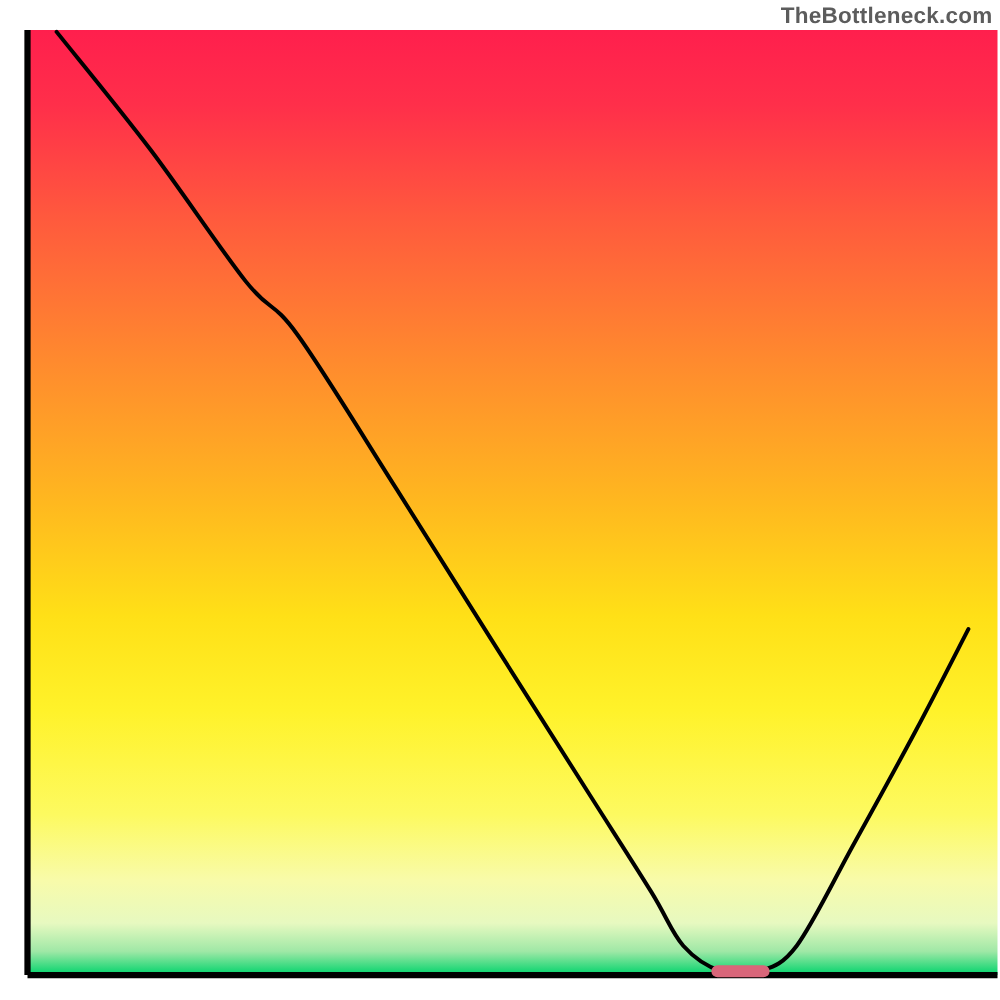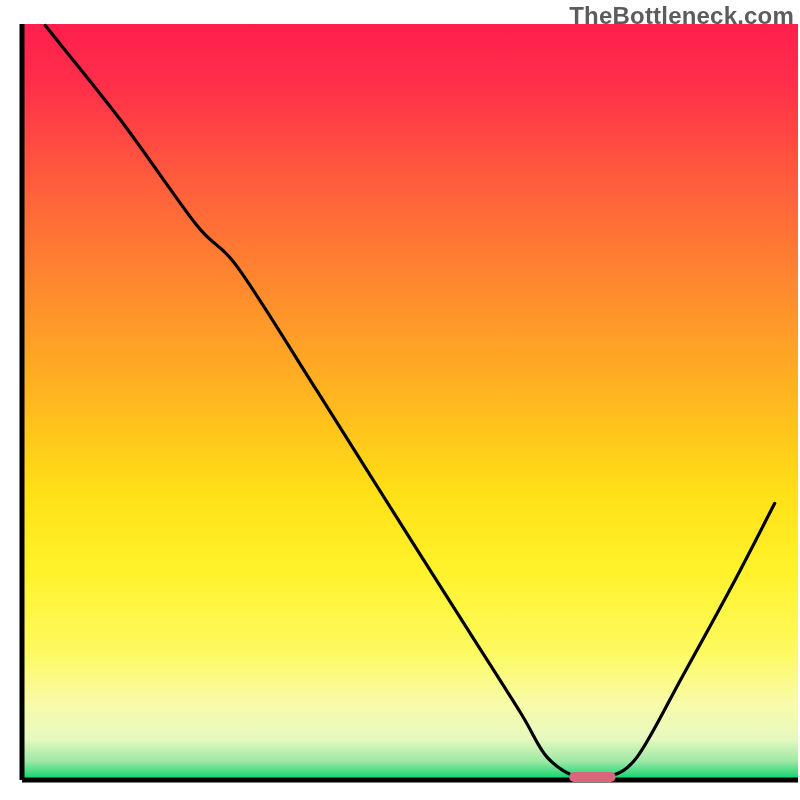--- a/index.html
+++ b/index.html
@@ -12,21 +12,21 @@
   .canvas {
     position: relative;
     width: 800px;
     height: 800px;
   }
   .watermark {
     position: absolute;
     top: 2px;
     right: 6px;
     font-family: Arial, Helvetica, sans-serif;
-    font-size: 24px;
+    font-size: 18px;
     font-weight: 600;
     color: #5c5c5c;
     letter-spacing: 0.2px;
   }
   svg {
     position: absolute;
     top: 0;
     left: 0;
   }
 </style>

